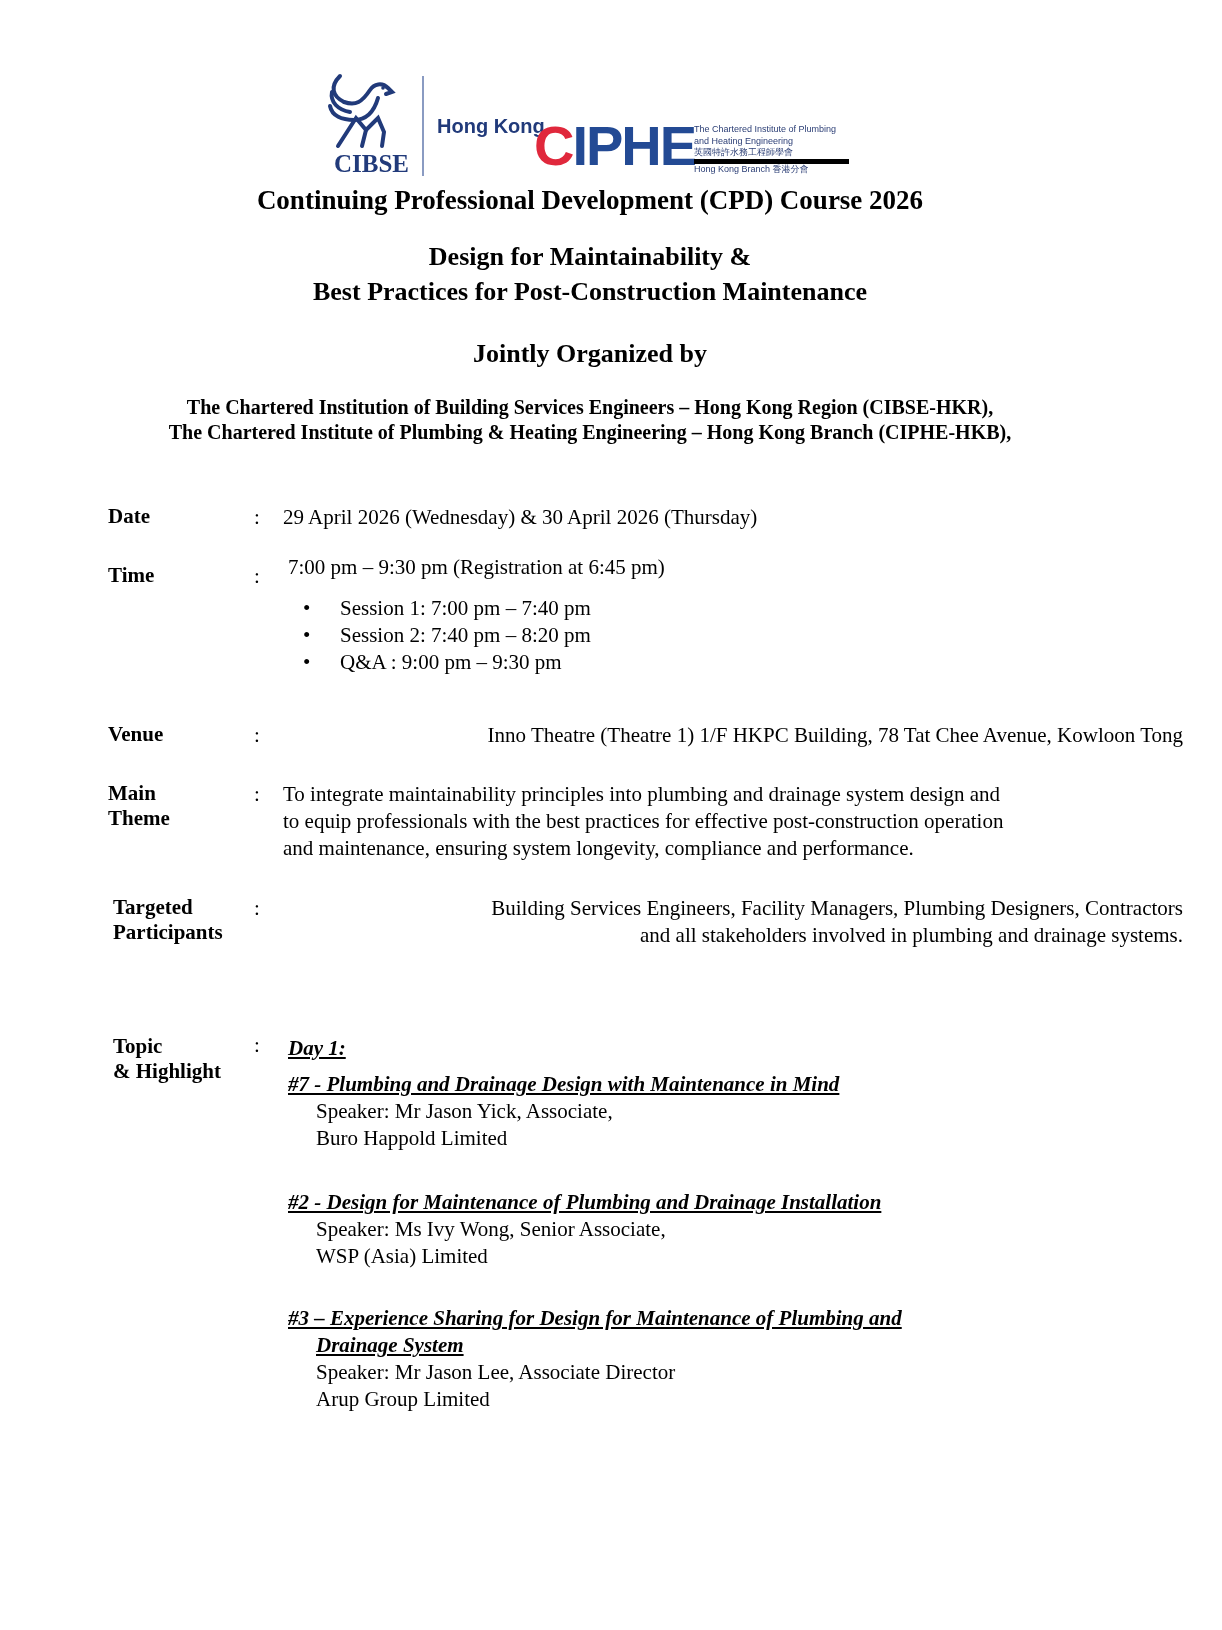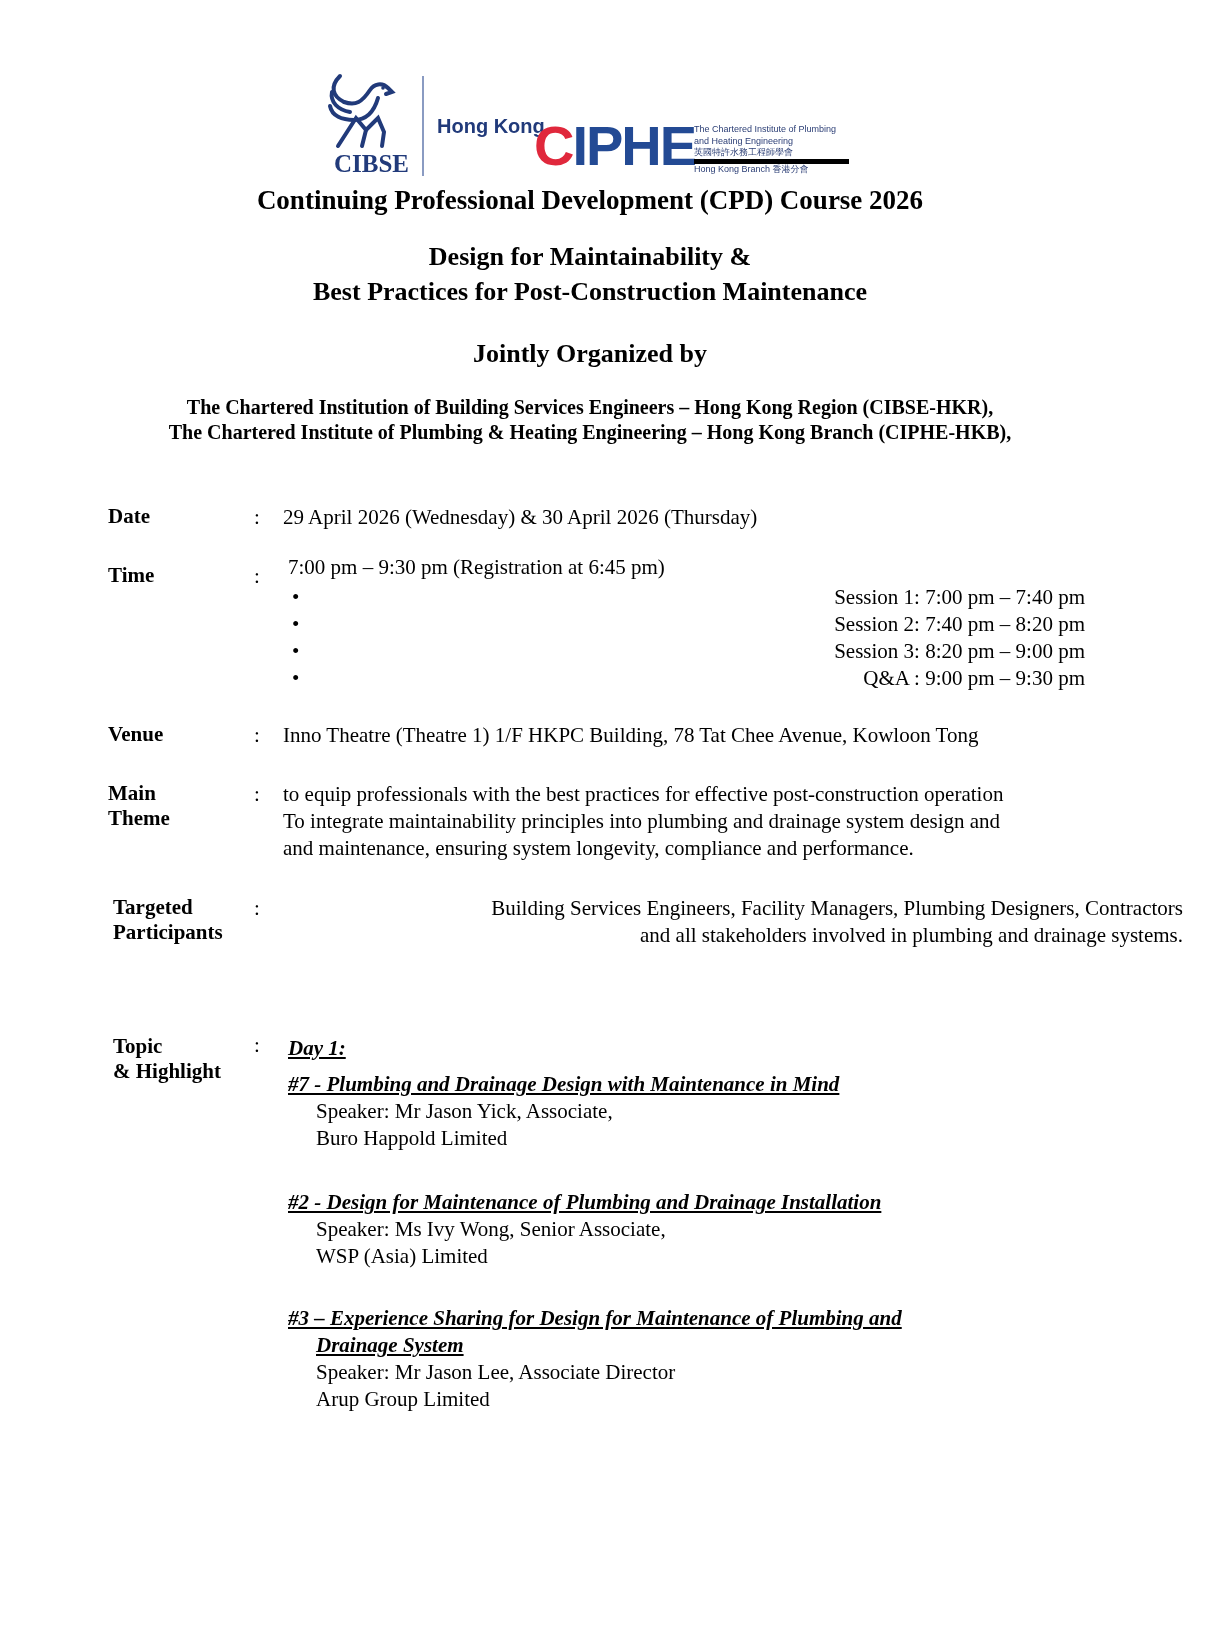--- a/index.html
+++ b/index.html
@@ -31,21 +31,21 @@
   .t-sub2 { top: 277px; font-size: 26px; }
   .t-joint { top: 339px; font-size: 26px; }
   .t-org1 { top: 396px; font-size: 20px; }
   .t-org2 { top: 421px; font-size: 20px; }
 
   
   .row { position: absolute; left: 0; width: 1222px; font-size: 21px; line-height: 27px; }
   .lbl { position: absolute; font-weight: bold; line-height: 25px; }
   .colon { position: absolute; left: 254px; }
   .val { position: absolute; left: 283px; width: 800px; }
-  .bullets { list-style: none; margin: 3px; padding: 0; text-align: right; }
+  .bullets { list-style: none; margin: 14px; padding: 0; }
   .bullets li { position: relative; padding-left: 38px; }
   .bullets li::before { content: "\2022"; position: absolute; left: 1px; top: 0; }
 
   .topic-block { position: absolute; left: 288px; font-size: 21px; line-height: 27px; }
   .day-label { font-weight: bold; font-style: italic; text-decoration: underline; }
   .talk { position: absolute; left: 288px; width: 720px; font-size: 21px; line-height: 27px; }
   .talk-title { font-weight: bold; font-style: italic; text-decoration: underline; }
   .talk-title .cont { display: block; padding-left: 28px; }
   .talk-line { padding-left: 28px; }
 </style>
@@ -95,41 +95,40 @@
 </div>
 
 <div class="row" style="top:554px;">
   <span class="lbl" style="left:108px; top:9px;">Time</span>
   <span class="colon" style="top:9px;">:</span>
   <div class="val" style="left:288px;">
     <div>7:00 pm – 9:30 pm (Registration at 6:45 pm)</div>
     <ul class="bullets">
       <li>Session 1: 7:00 pm – 7:40 pm</li>
       <li>Session 2: 7:40 pm – 8:20 pm</li>
-      <li>Session 3: 8:20 pm – 9:00 pm</li>
       <li>Q&amp;A : 9:00 pm – 9:30 pm</li>
     </ul>
   </div>
 </div>
 
 <div class="row" style="top:722px;">
   <span class="lbl" style="left:108px;">Venue</span>
   <span class="colon">:</span>
-  <span class="val" style="width:900px;">Inno Theatre (Theatre 1) 1/F HKPC Building, 78 Tat Chee Avenue, Kowloon Tong</span>
+  <span class="val" style="width:900px;text-align:right;">Inno Theatre (Theatre 1) 1/F HKPC Building, 78 Tat Chee Avenue, Kowloon Tong</span>
 </div>
 
 <div class="row" style="top:781px;">
   <div class="lbl" style="left:108px;">
     <div>Main</div>
     <div>Theme</div>
   </div>
   <span class="colon">:</span>
   <div class="val" style="width:900px;">
+    <div>To integrate maintainability principles into plumbing and drainage system design and</div>
     <div>to equip professionals with the best practices for effective post-construction operation</div>
-    <div>To integrate maintainability principles into plumbing and drainage system design and</div>
     <div>and maintenance, ensuring system longevity, compliance and performance.</div>
   </div>
 </div>
 
 <div class="row" style="top:895px;">
   <div class="lbl" style="left:113px;">
     <div>Targeted</div>
     <div>Participants</div>
   </div>
   <span class="colon">:</span>

